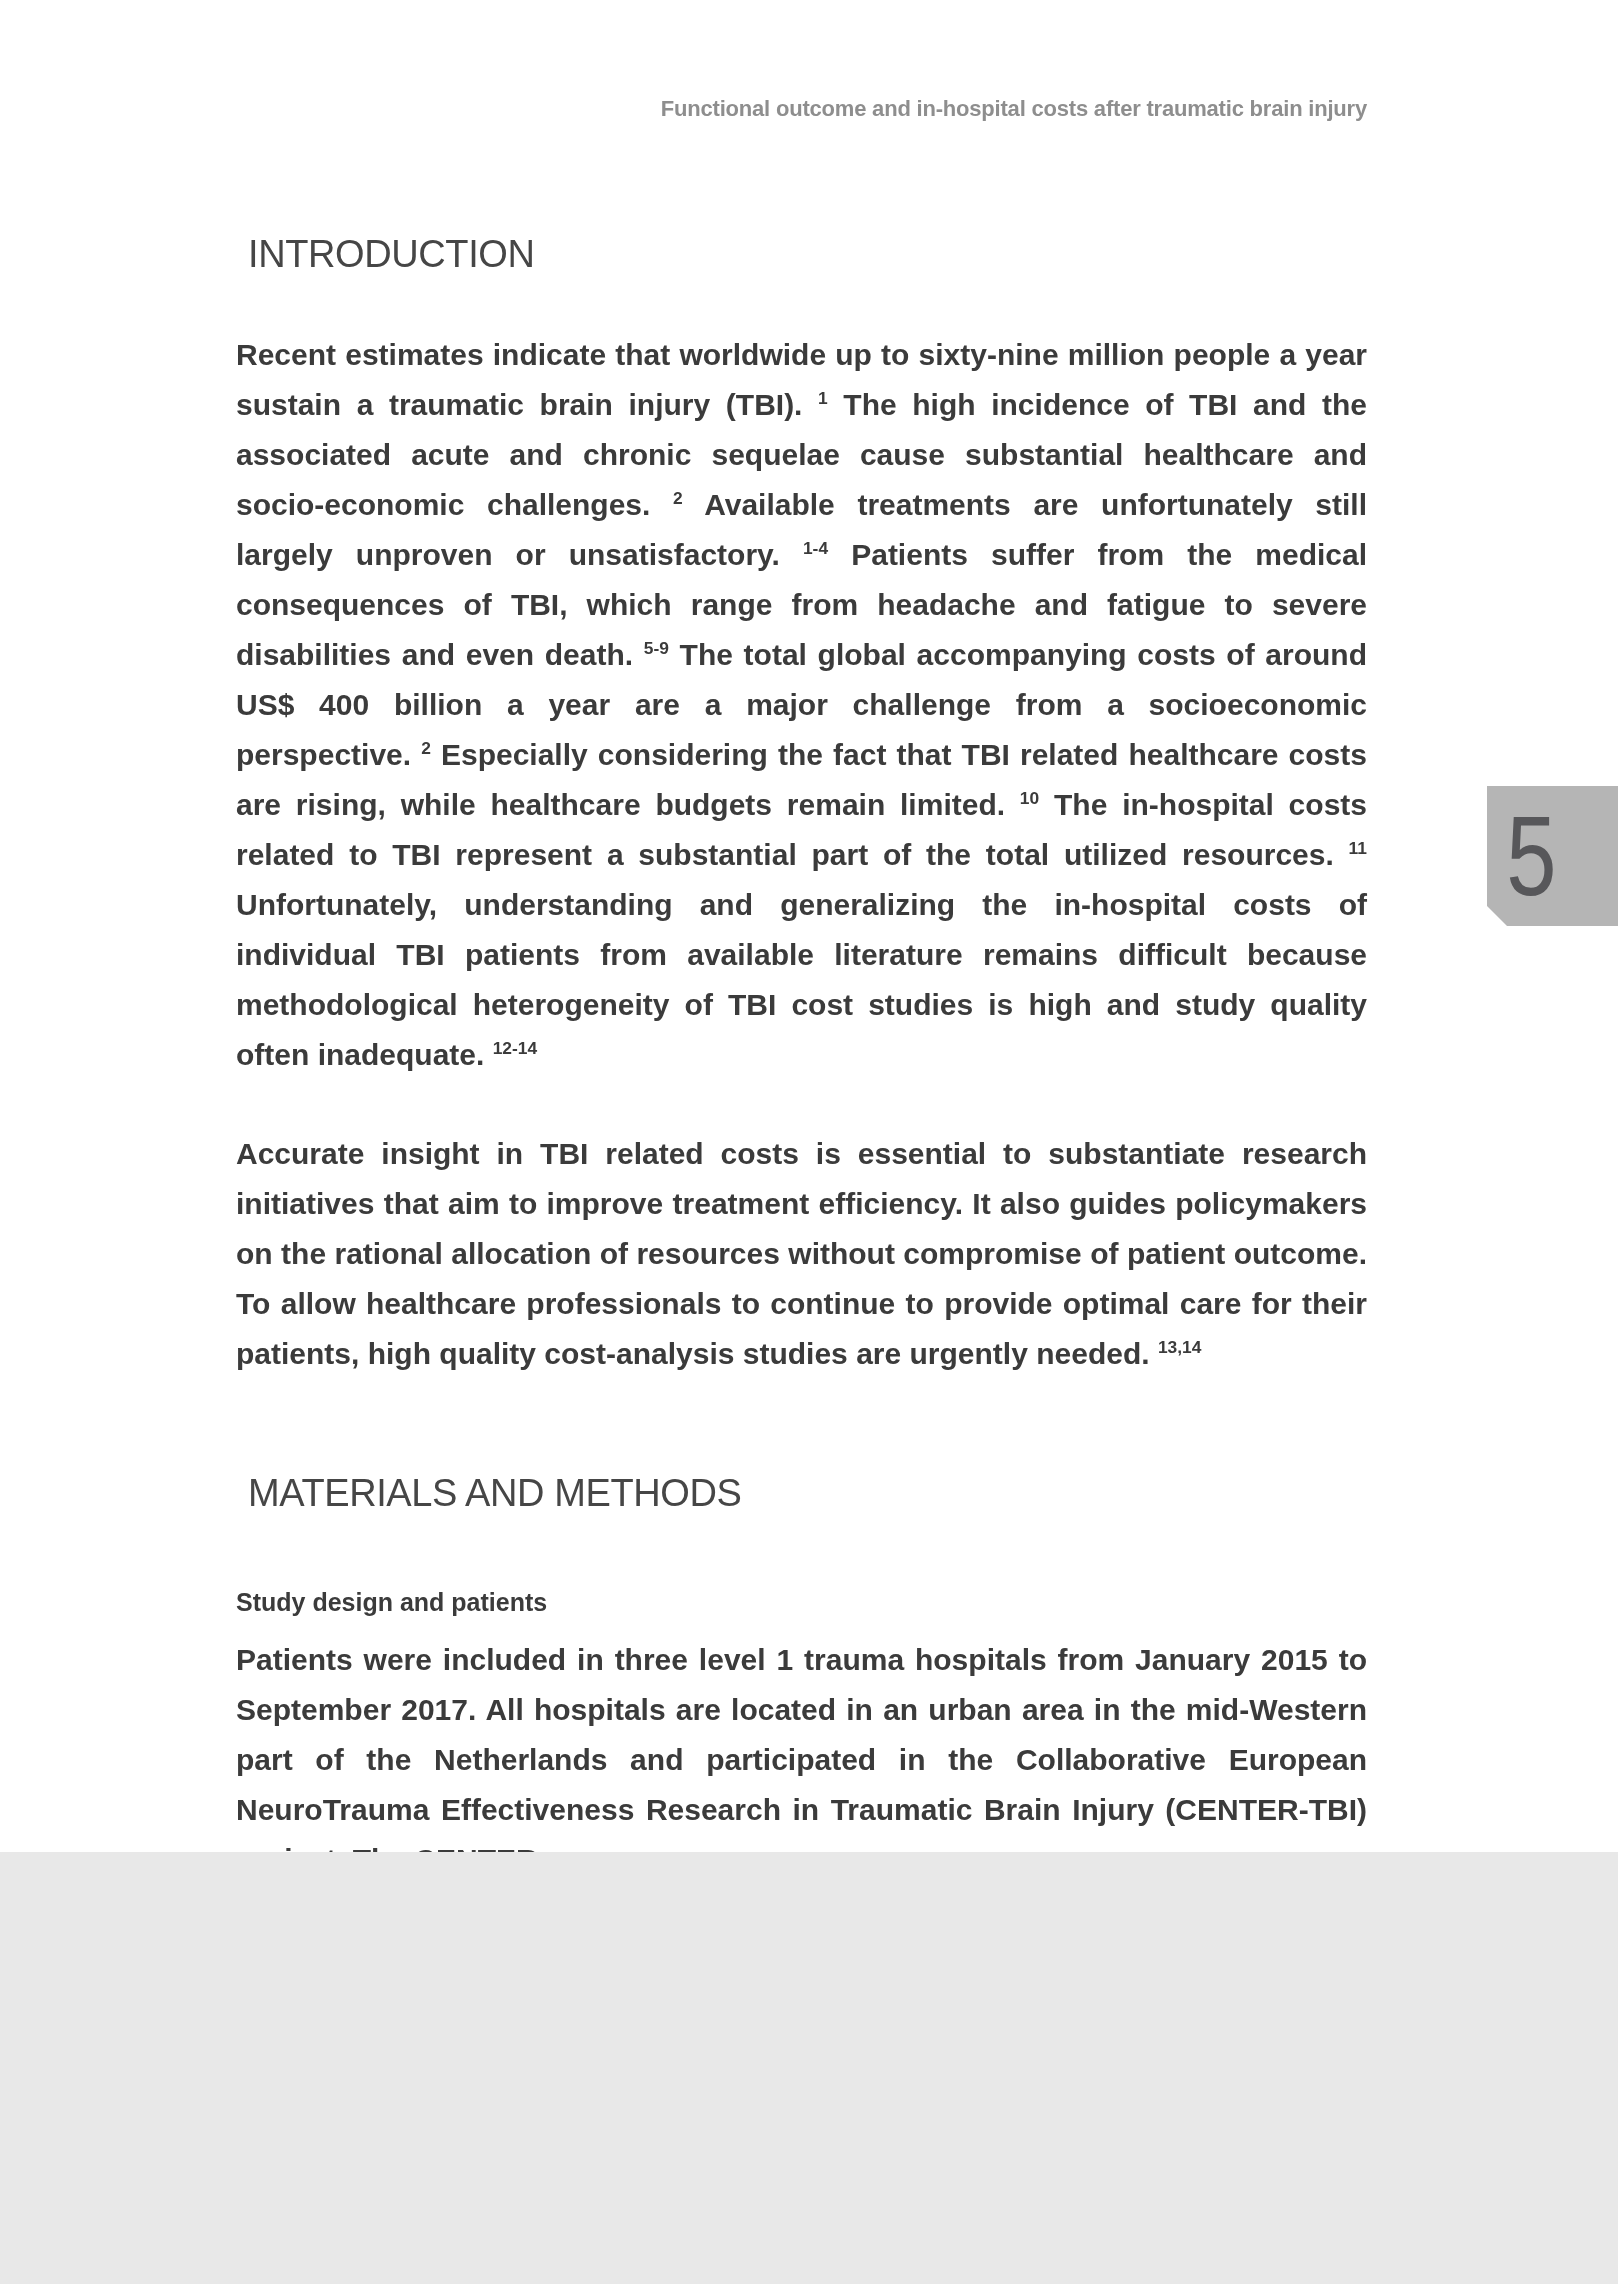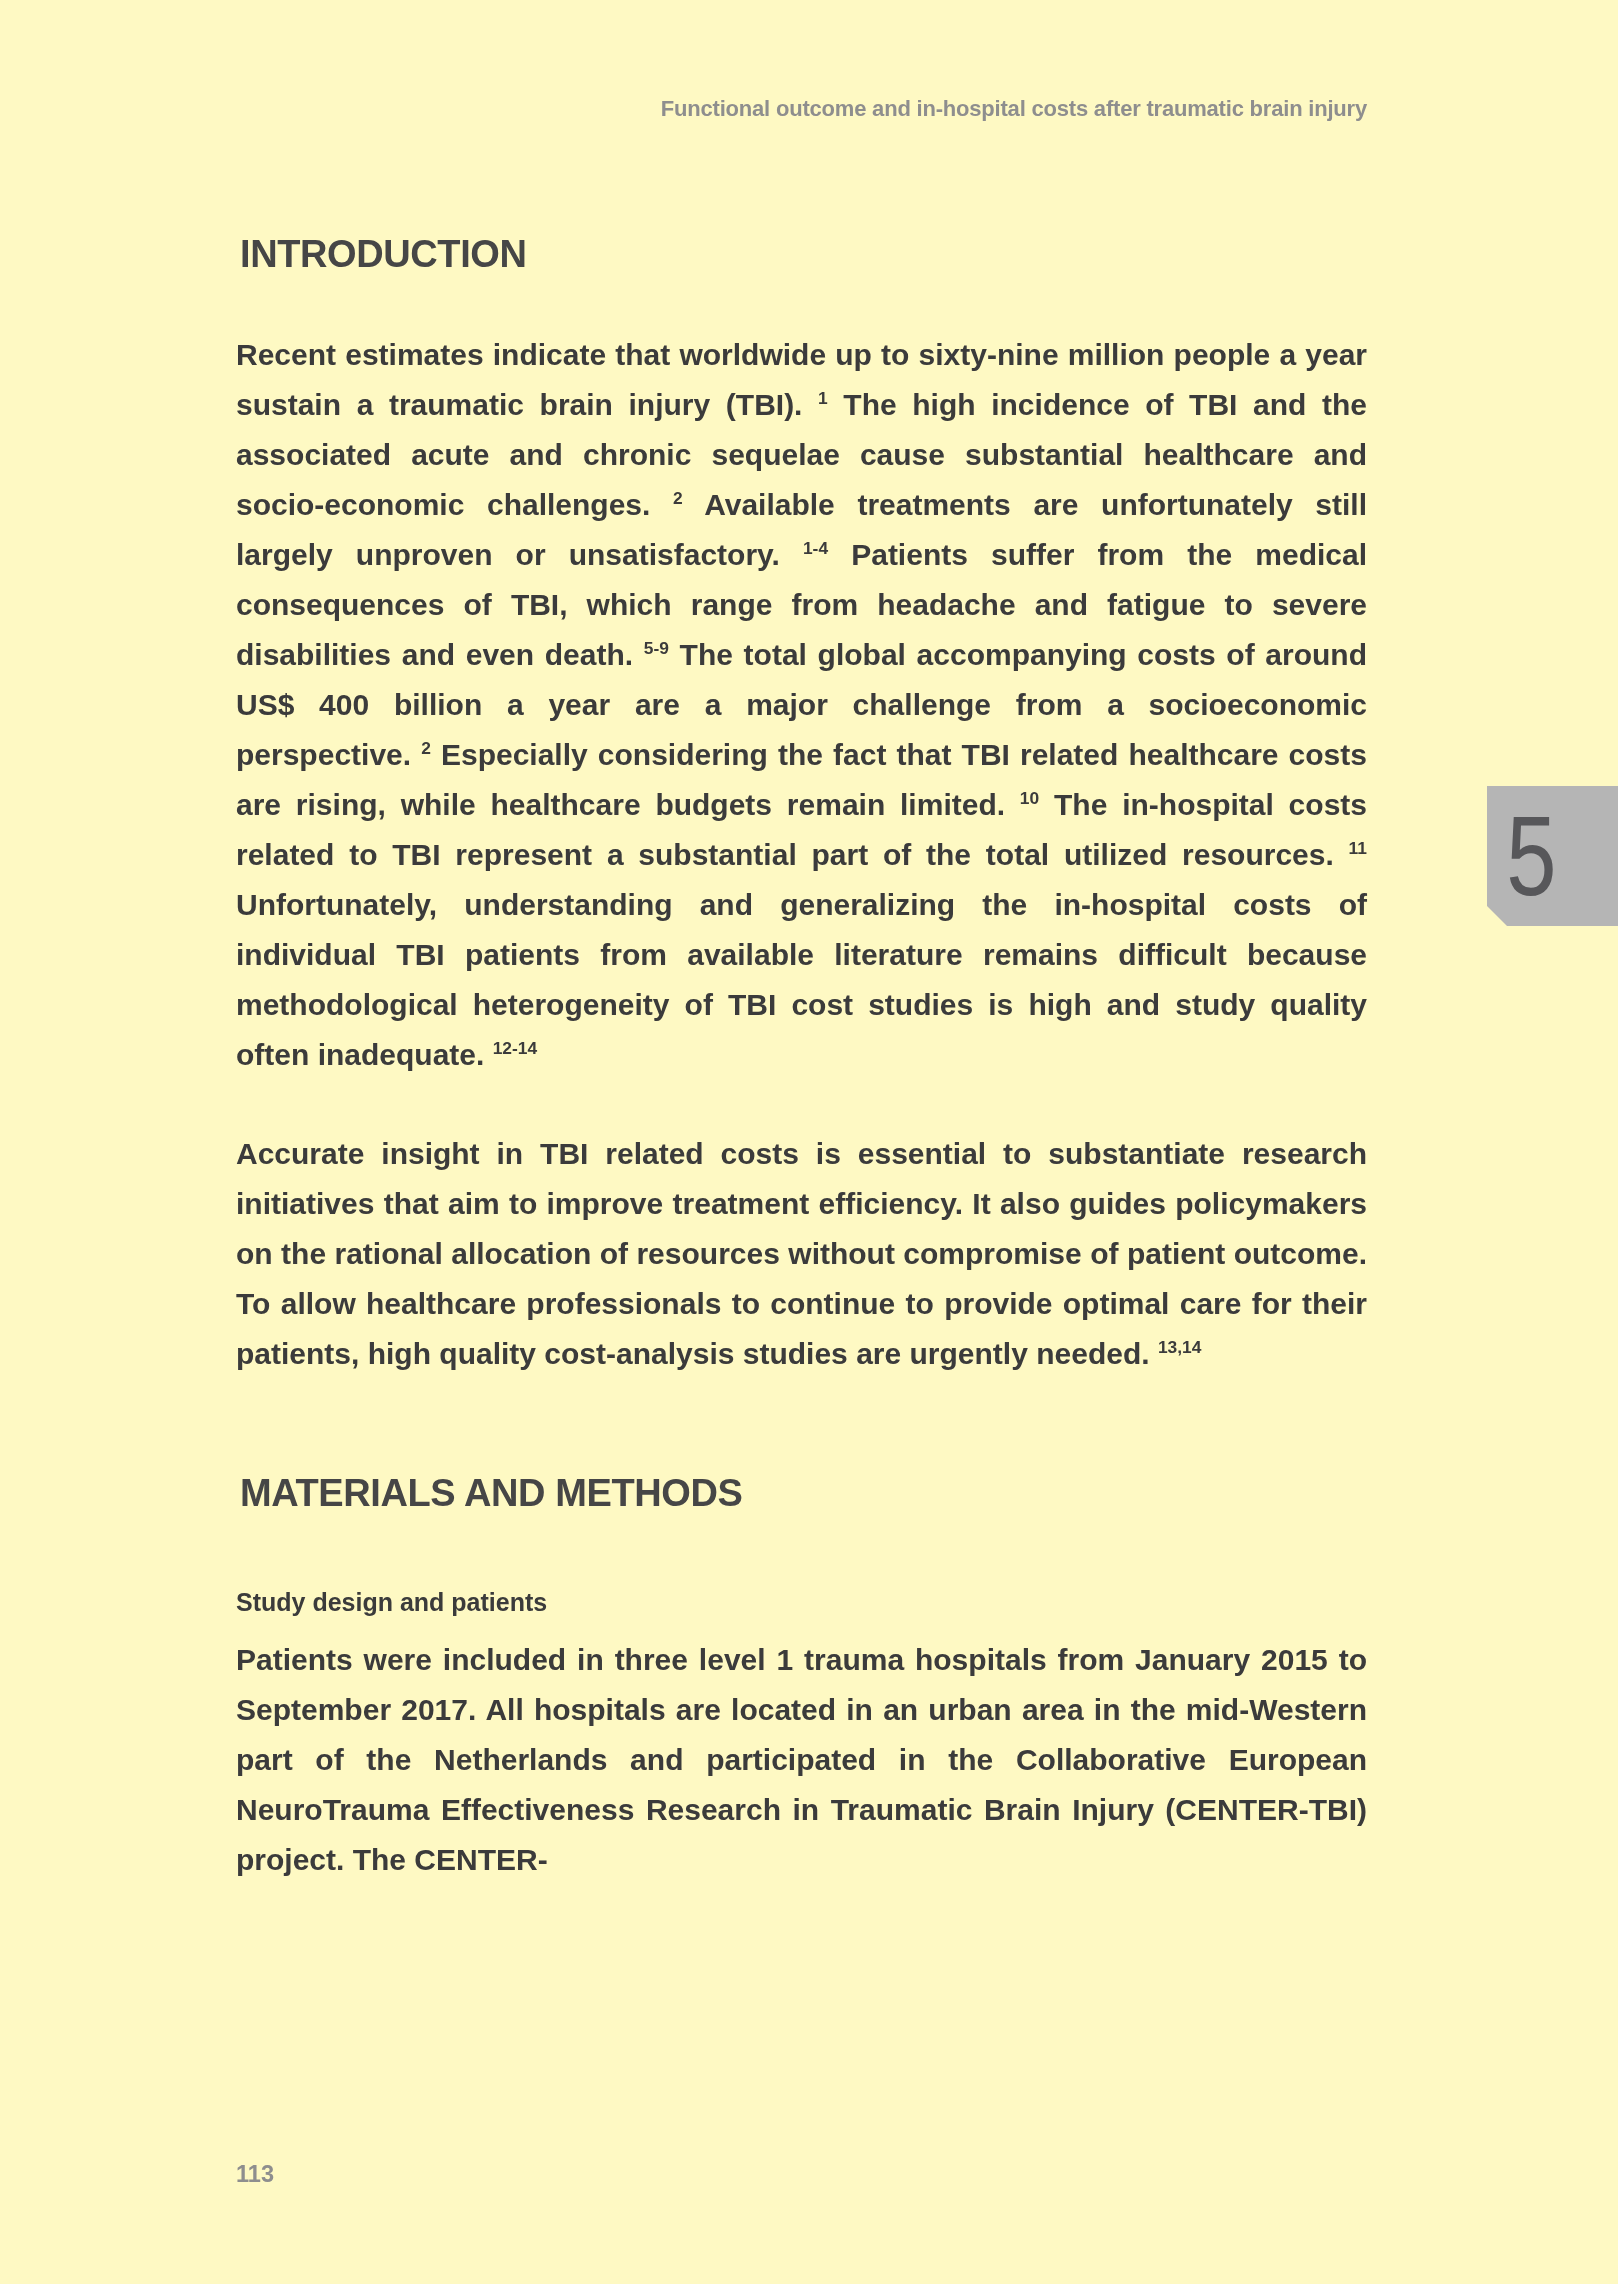--- a/index.html
+++ b/index.html
@@ -1,20 +1,20 @@
 <!DOCTYPE html>
 <html style="font-size:12px"><head>
 <meta charset="utf-8">
 <style>
   html, body { margin: 0; padding: 0; background: #e8e8e8; }
   .page {
     position: relative;
     width: 1619px;
-    height: 2284px;
-    background: #fef9c3;
+    height: 1852px;
+    background: #ffffff;
     font-family: "Liberation Sans", sans-serif;
     overflow: hidden;
   }
   .running-header {
     position: absolute;
     top: 94px;
     left: 236px;
     width: 1131px;
     text-align: right;
     font-size: 22px;
@@ -23,24 +23,24 @@
     color: #8e8e8e;
     letter-spacing: -0.2px;
   }
   .page-content {
     position: absolute;
     left: 236px;
     top: 231px;
     width: 1131px;
   }
   .section-heading {
-    margin: 91px 0 53px 4px;
+    margin: 91px 0 53px 12px;
     font-size: 38px;
     line-height: 46px;
-    font-weight: 700;
+    font-weight: 400;
     color: #464646;
     letter-spacing: -0.4px;
   }
   .section-heading:first-child { margin-top: 0; }
   .body-paragraph {
     margin: 0 0 49px 0;
     font-size: 30px;
     line-height: 50px;
     color: #3b3b3b;
     text-align: justify;

